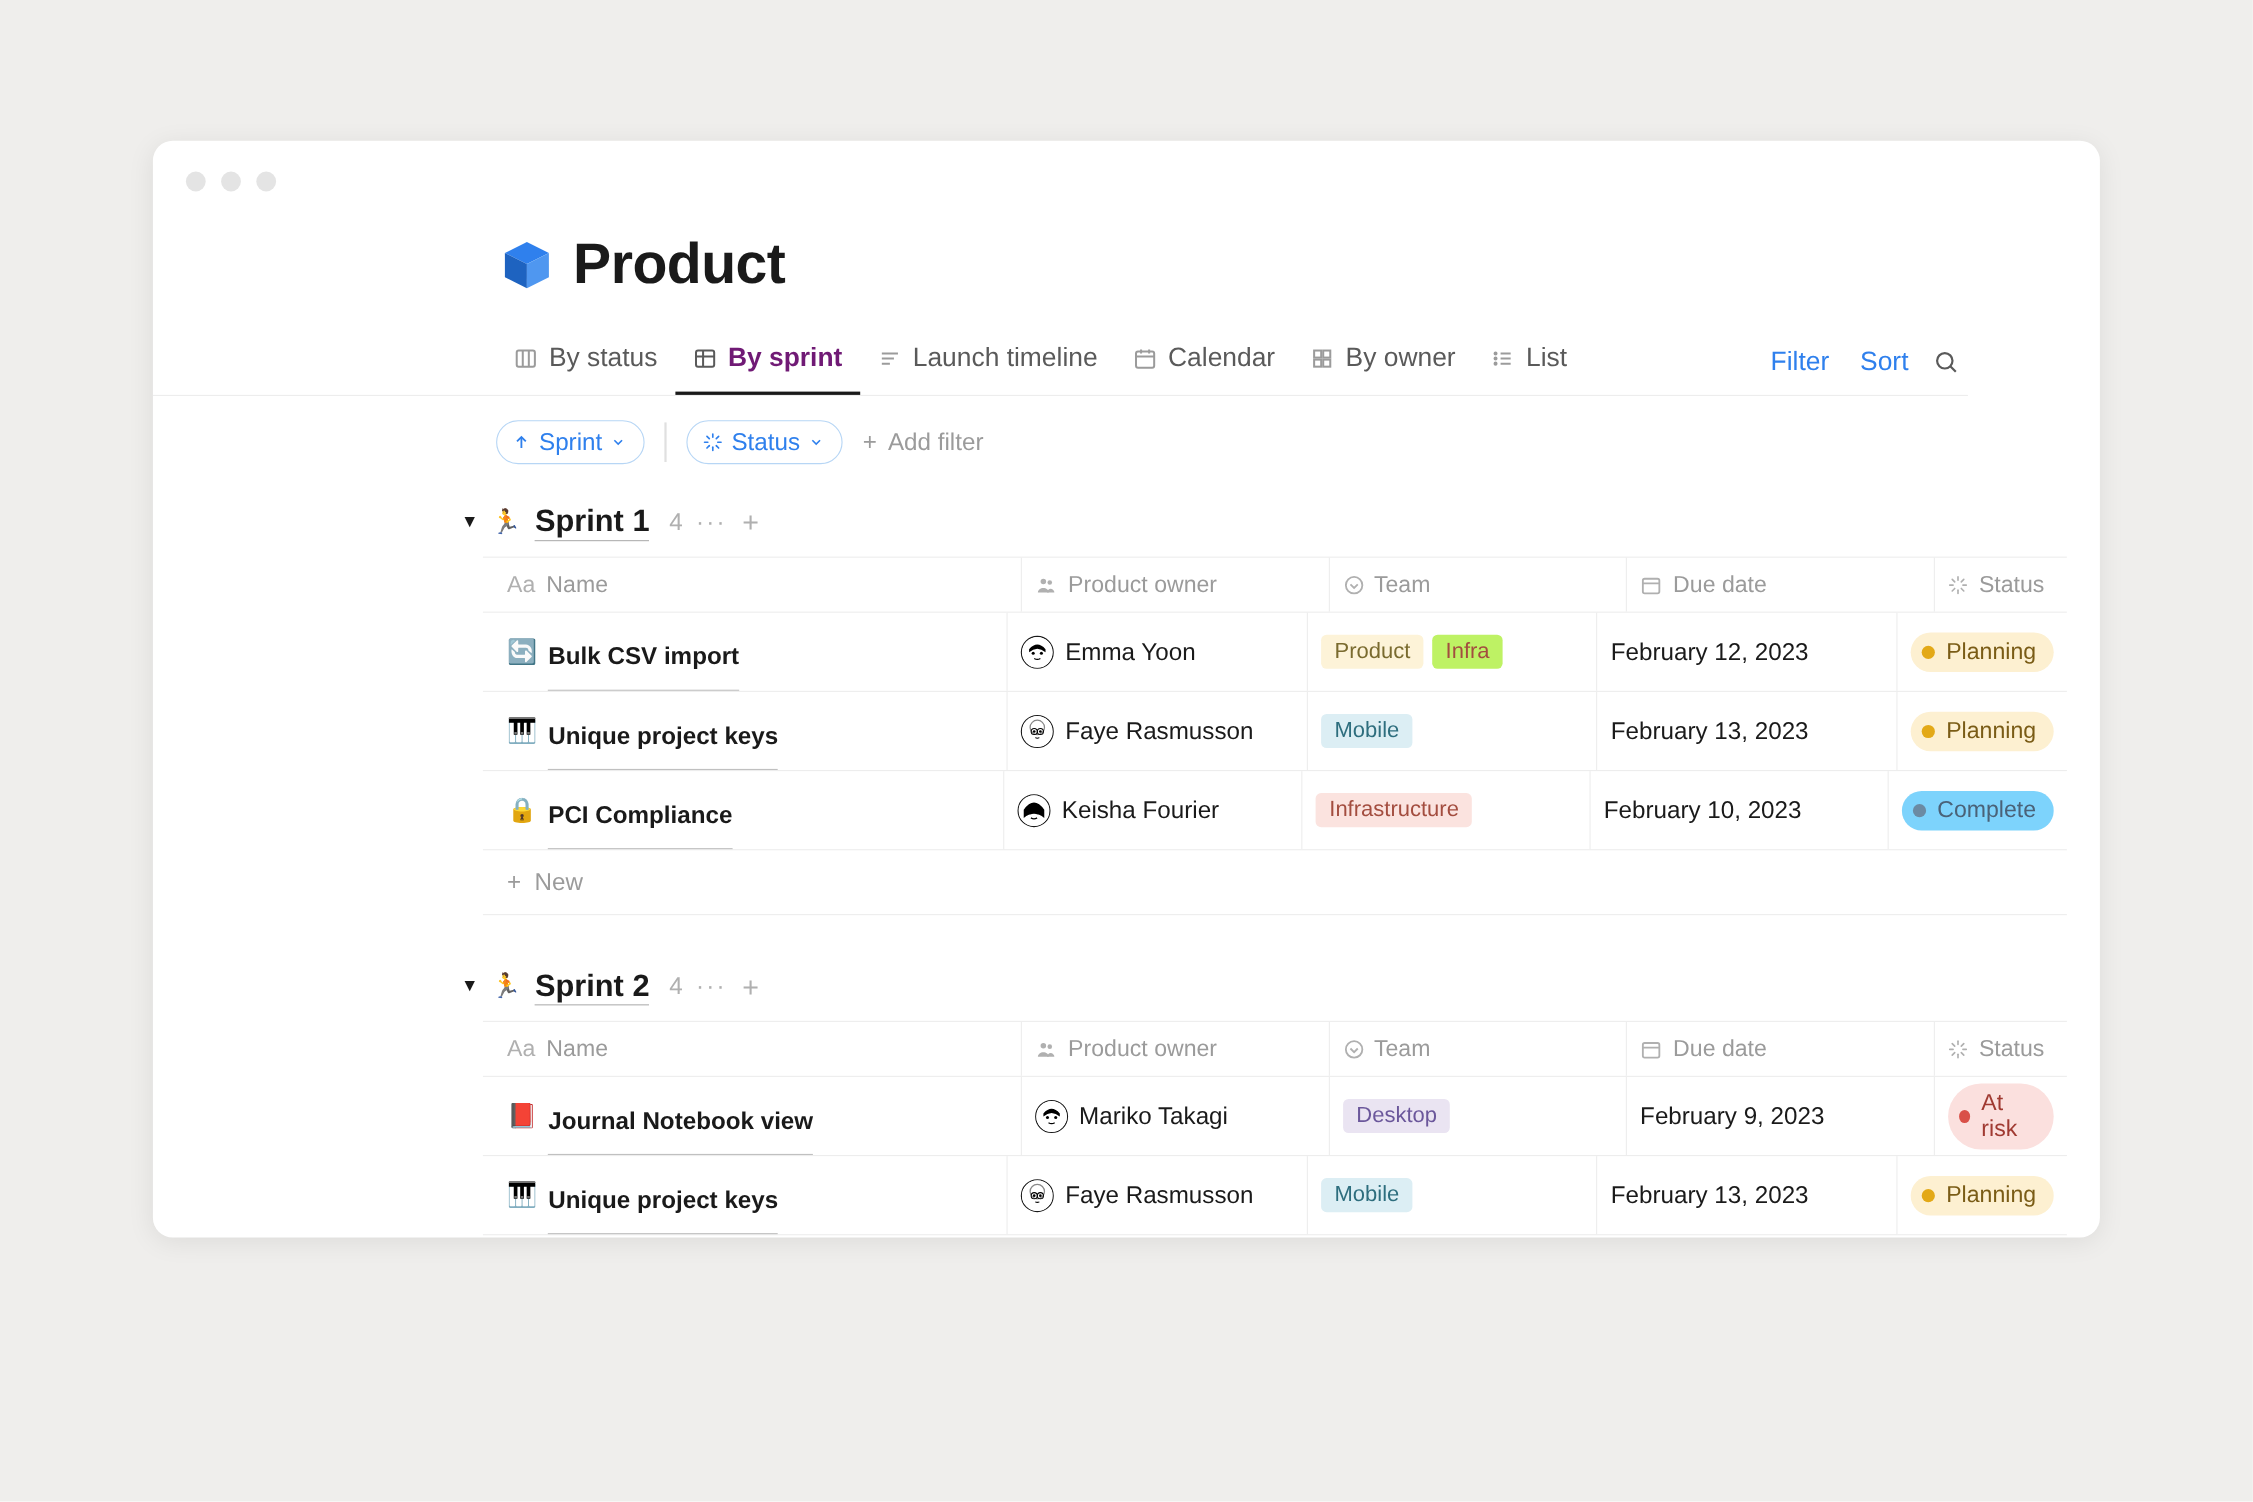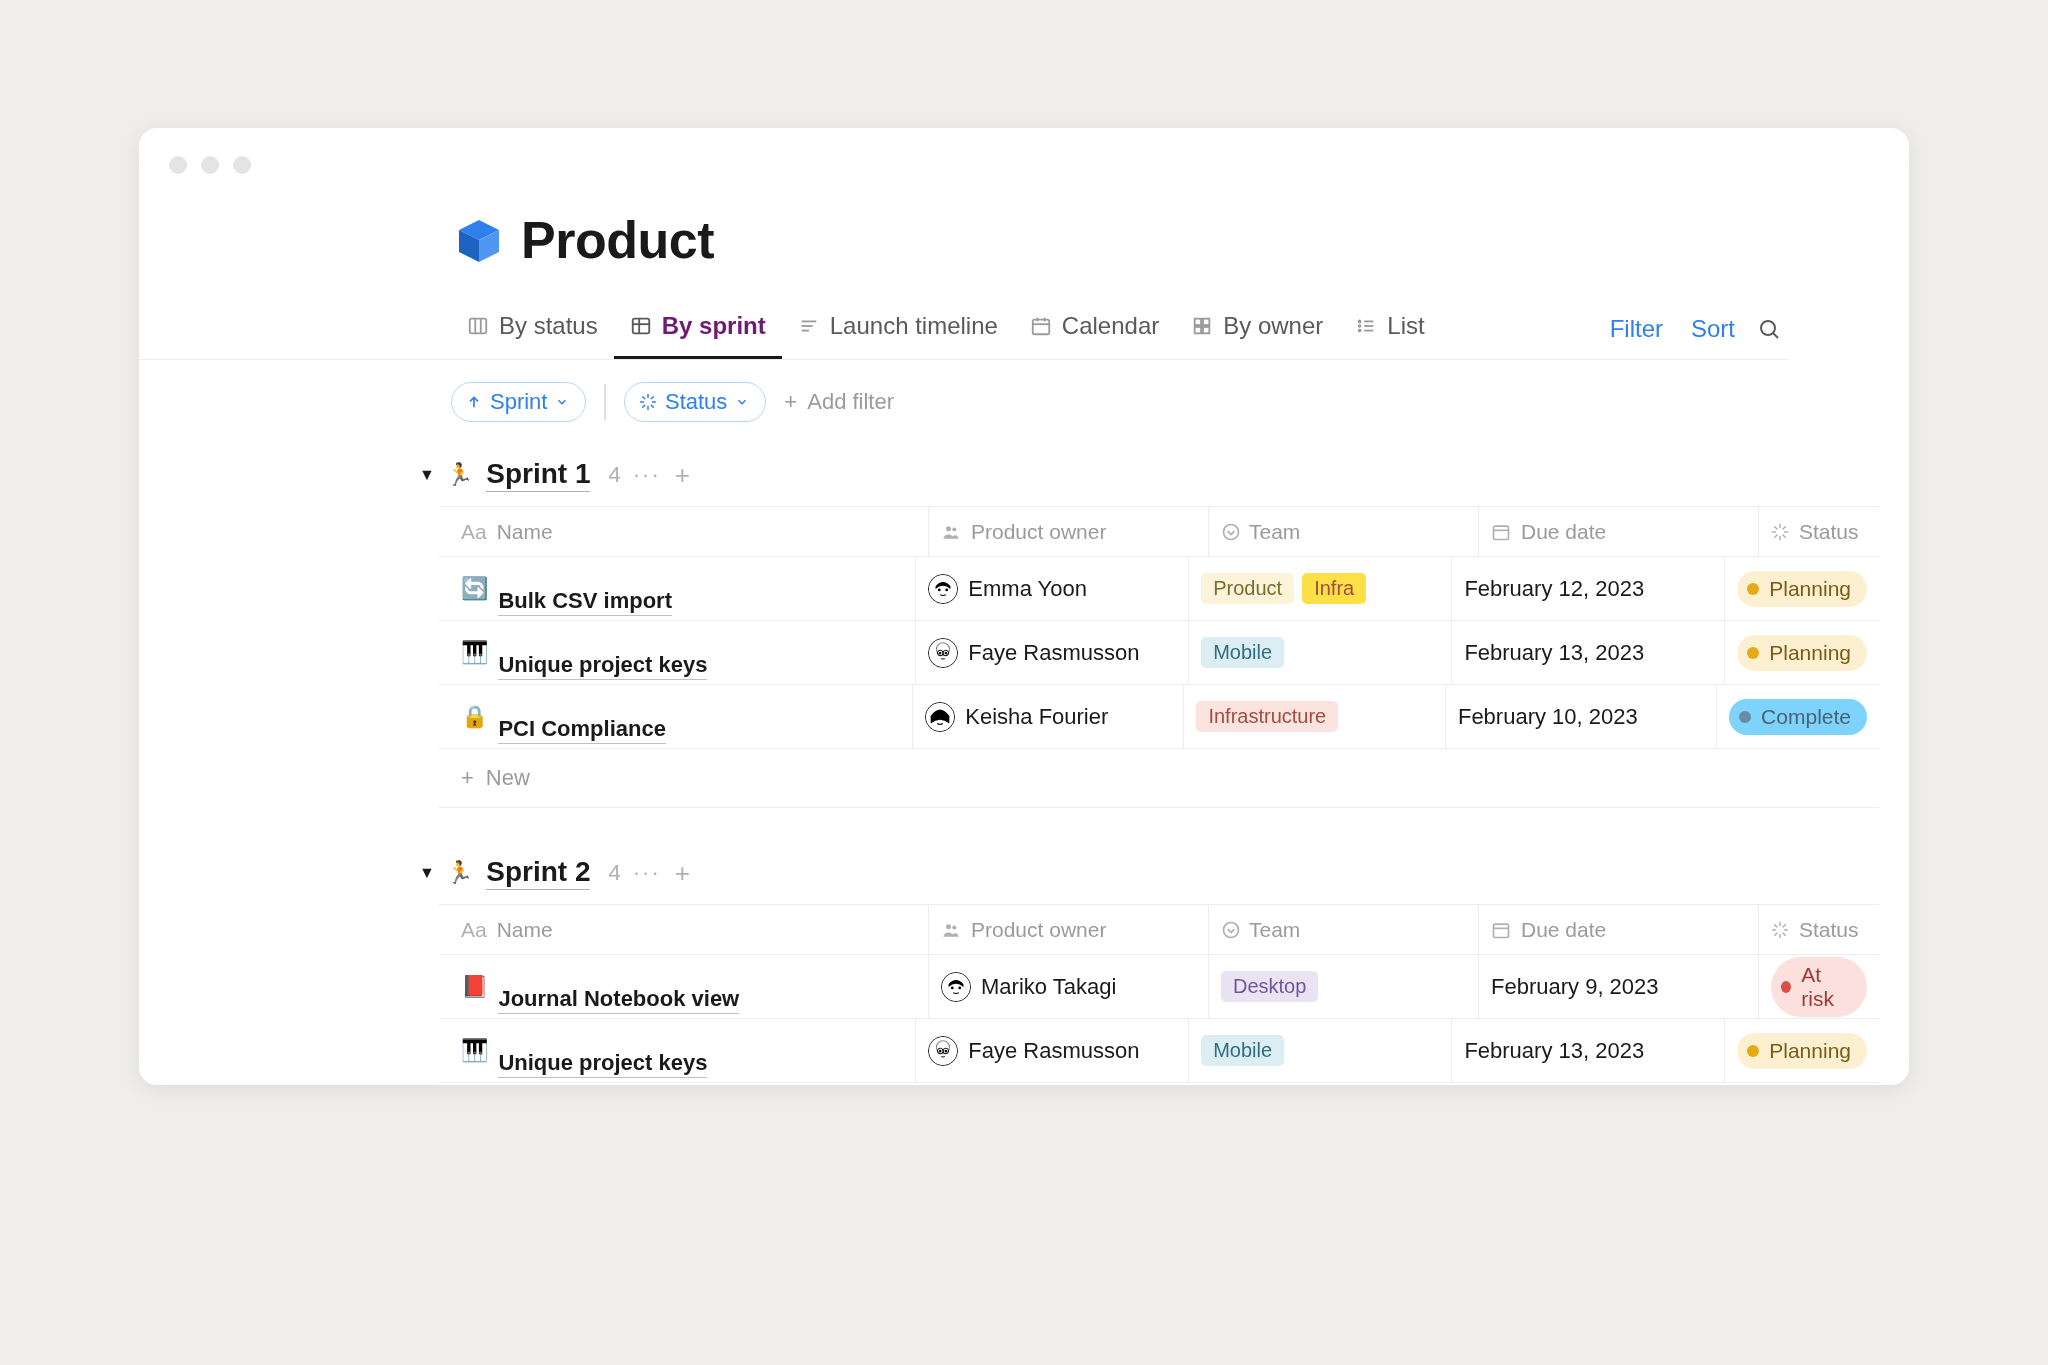--- a/index.html
+++ b/index.html
@@ -154,37 +154,37 @@
   .cell:last-child { border-right: none; }
   .c-name  { width: 490px; padding-left: 22px;}
   .c-owner { width: 280px; text-align: right; }
   .c-team  { width: 270px; gap: 8px;}
   .c-date  { width: 280px; }
   .c-status{ flex: 1; }
 
   .hdr-icon { color:#b0b0b0; display:flex; }
 
   .item-emoji { font-size: 22px; }
-  .item-name { font-weight:600; border-bottom: 1.5px solid #c0c0c0; padding-bottom:1px;margin-top:27px;}
+  .item-name { font-weight:600; border-bottom: 1.5px solid #c0c0c0; padding-bottom:17px;margin-top:27px;}
 
   .avatar {
     width: 30px; height: 30px; border-radius: 50%;
     background: #fff; border: 1.5px solid #1a1a1a;
     display:flex; align-items:center; justify-content:center;
     overflow:hidden;
   }
   .avatar svg { width: 30px; height: 30px; }
 
   .tag {
     font-size: 20px;
     padding: 4px 12px;
     border-radius: 5px;
   }
   .tag-yellow { background:#fdf3d8; color:#7a6b2f;}
-  .tag-red    { background:#fde047; color:#a34d3f;}
+  .tag-red    { background:#bef264; color:#a34d3f;}
   .tag-blue   { background:#dceef4; color:#2e6e7e;}
   .tag-pink   { background:#fbe3df; color:#a34d3f;}
   .tag-purple { background:#eae4f2; color:#6b579b;}
 
   .status-pill {
     display:flex; align-items:center; gap:10px;
     border-radius: 999px;
     padding: 6px 16px 6px 10px;
     font-size: 21px;
   }

